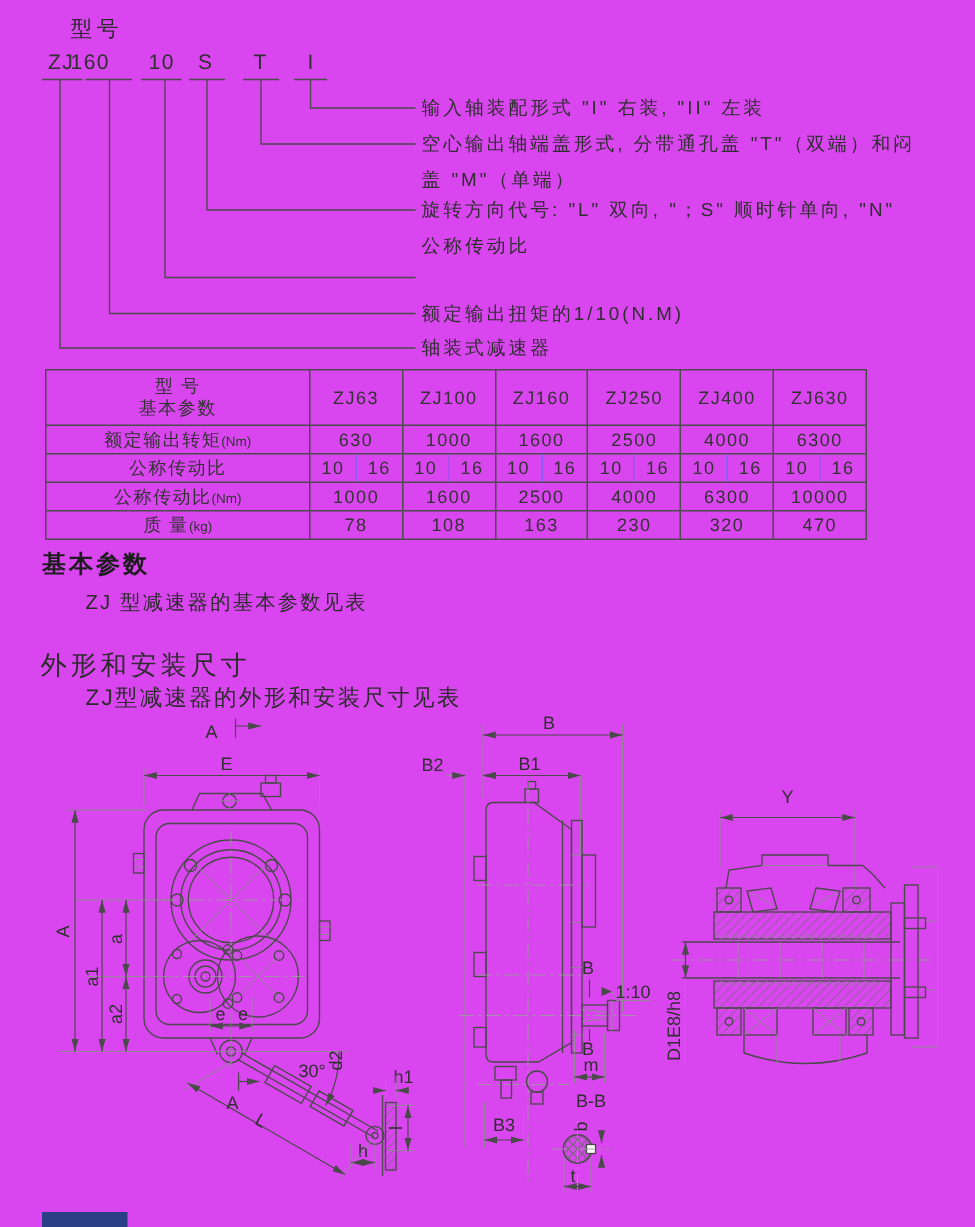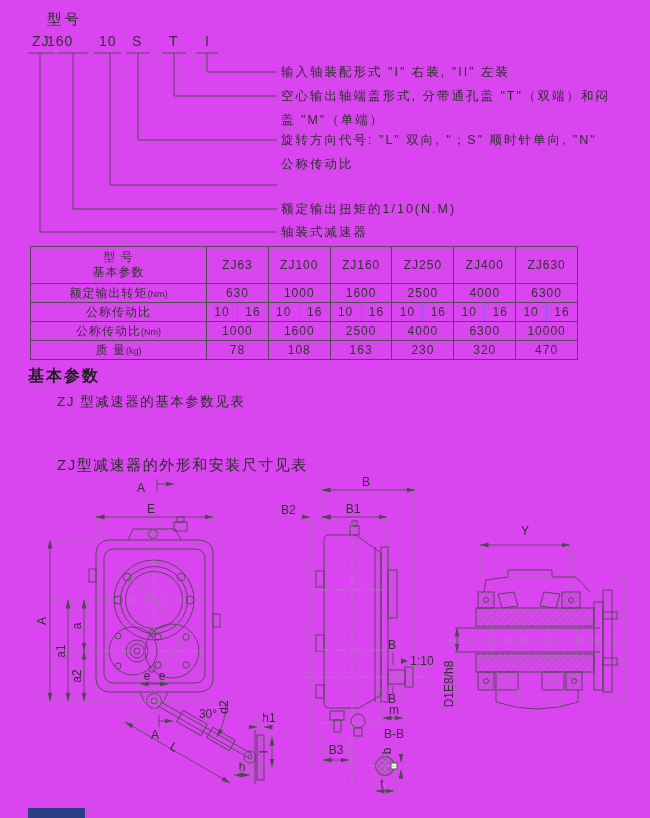--- a/index.html
+++ b/index.html
@@ -167,20 +167,21 @@
         <td>230</td>
         <td>320</td>
         <td>470</td>
       </tr>
     </tbody>
       </table>
   </div>
 
   <div class="h-basic">基本参数</div>
   <div class="h-line1">ZJ 型减速器的基本参数见表</div>
+  <div class="h-dims">外形和安装尺寸</div>
   <div class="h-line2">ZJ型减速器的外形和安装尺寸见表</div>
 
   <svg class="abs" style="left:28px;top:475px" width="250" height="343" viewBox="0 0 250 343">
     <defs>
       <marker id="arF" markerWidth="10" markerHeight="8" refX="8.5" refY="3" orient="auto-start-reverse" markerUnits="userSpaceOnUse">
         <path d="M0,0.6 L8.5,3 L0,5.4 Z" fill="#4a4a4a"></path>
       </marker>
       <pattern id="hpF" width="4" height="4" patternUnits="userSpaceOnUse" patternTransform="rotate(45)">
         <line x1="0" y1="0" x2="0" y2="4" stroke="#6a6a6a" stroke-width="0.8"></line>
       </pattern>

